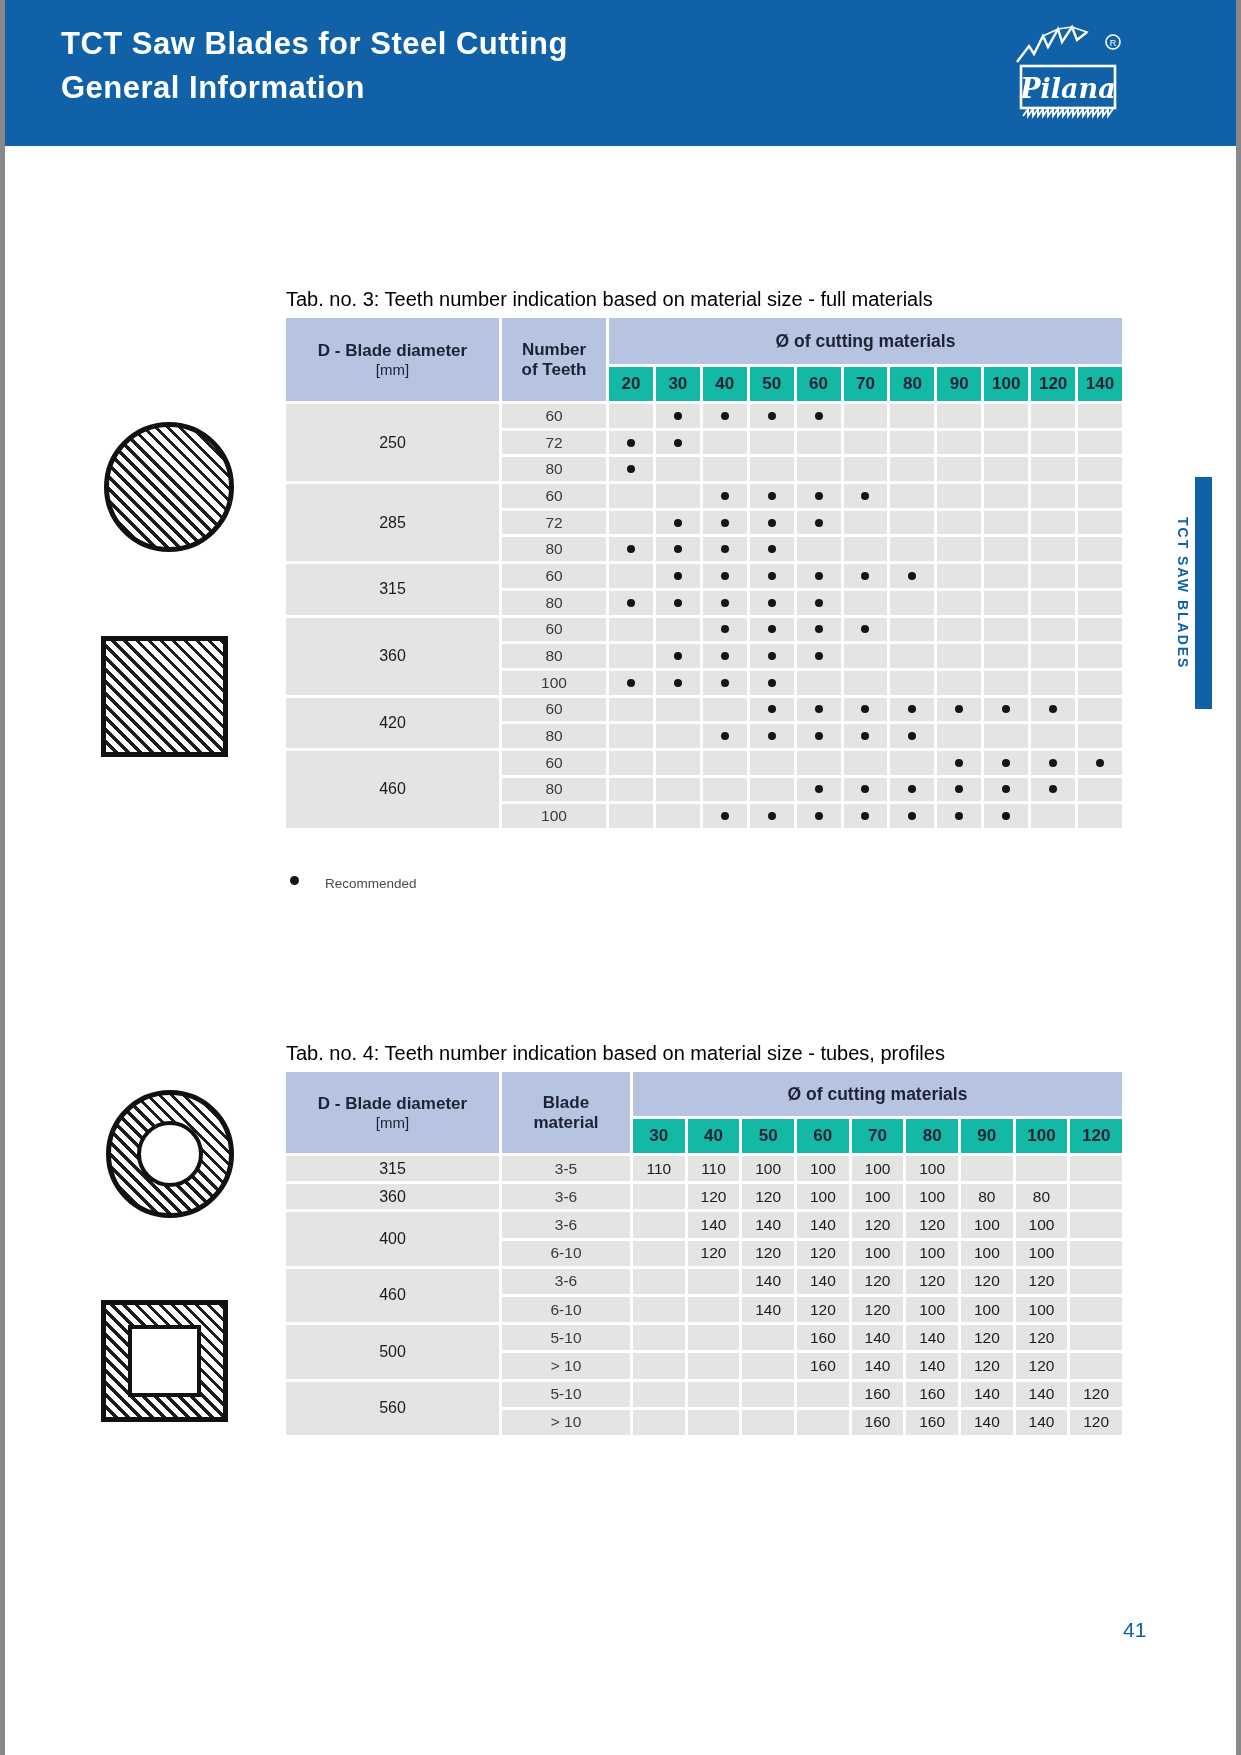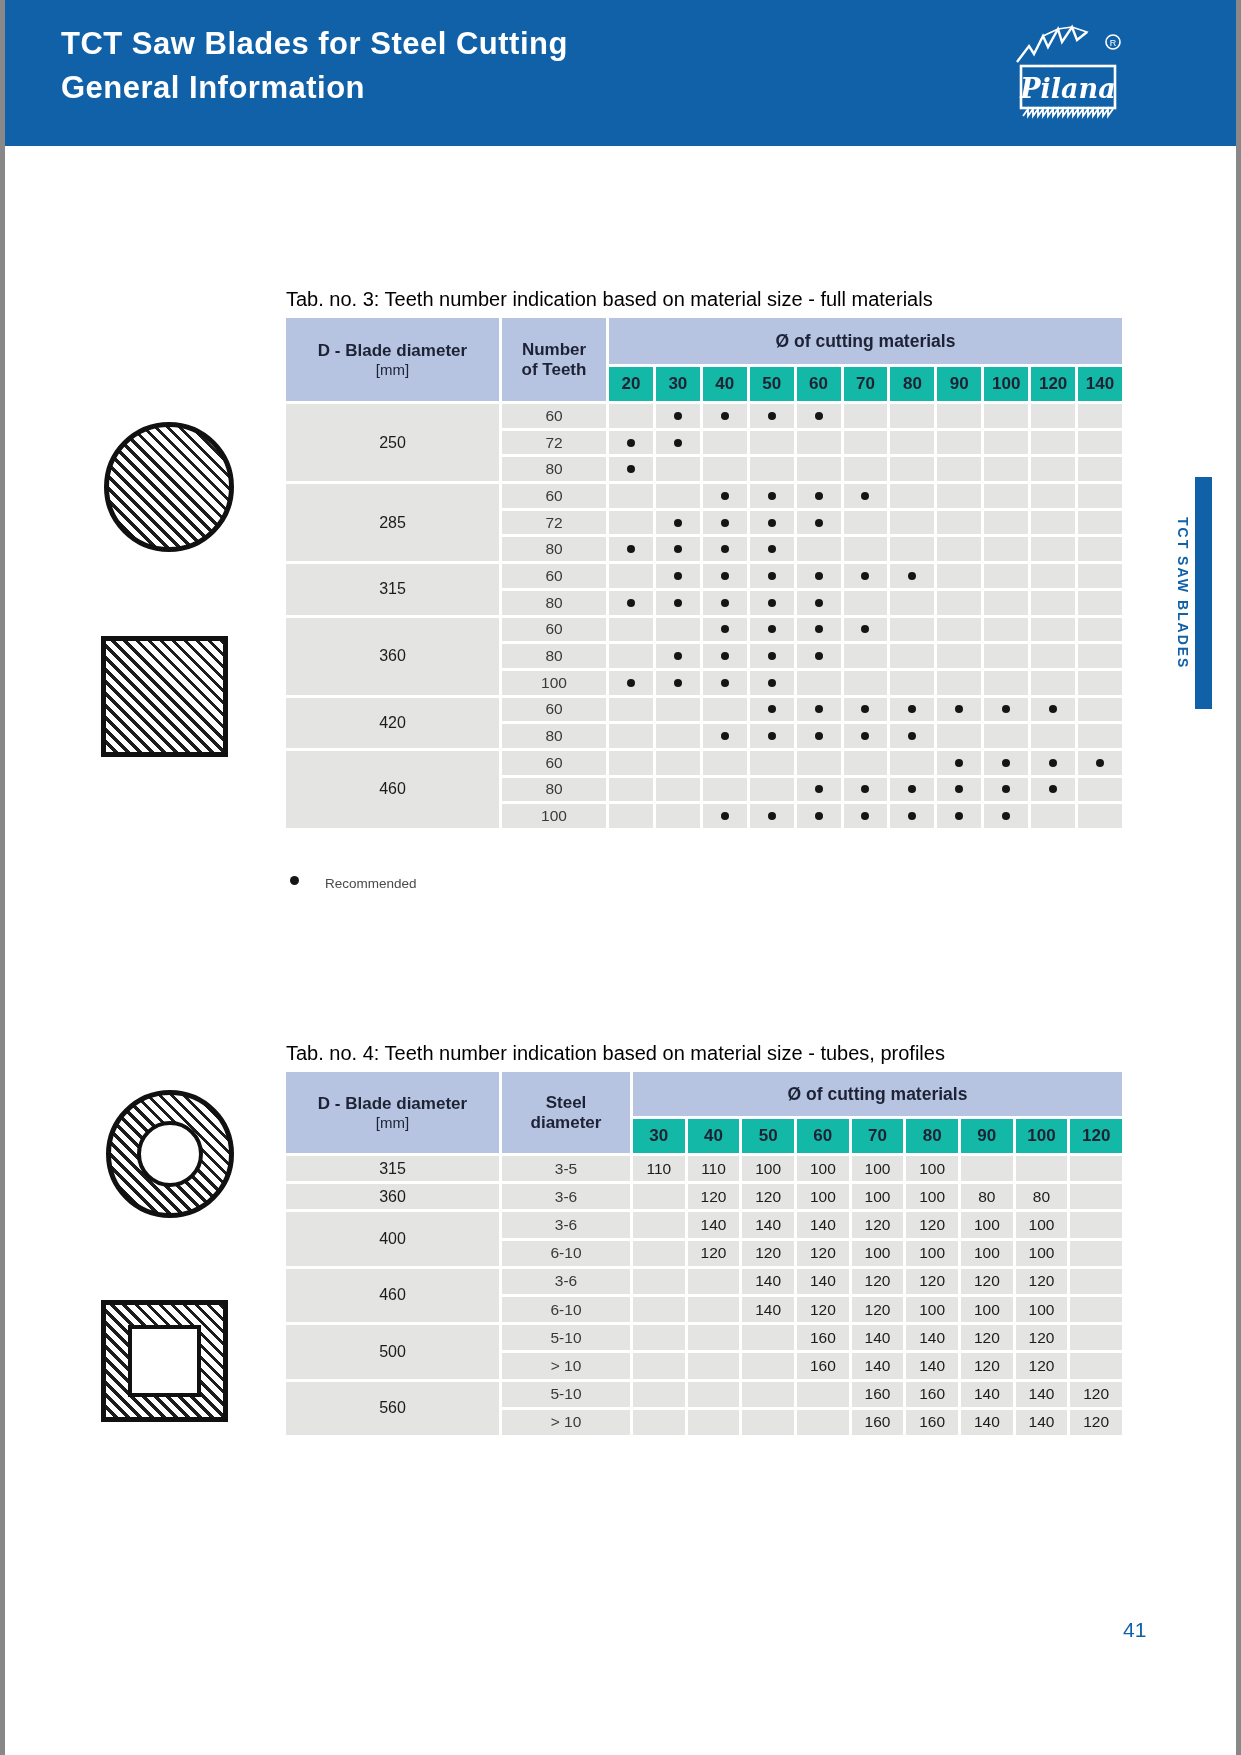--- a/index.html
+++ b/index.html
@@ -458,22 +458,22 @@
     <span>Recommended</span>
   </div>
 
   <div class="caption cap4">Tab. no. 4: Teeth number indication based on material size - tubes, profiles</div>
   <div class="tbl t4" id="t4">
       <div class="hc span2">
         <div class="h1">D - Blade diameter</div>
         <div class="h2">[mm]</div>
       </div>
       <div class="hc span2">
-        <div class="h2b">Steel</div>
-        <div class="h2b">diameter</div>
+        <div class="h2b">Blade</div>
+        <div class="h2b">material</div>
       </div>
       <div class="hc spanAll">Ø of cutting materials</div>
       <div class="colh">30</div>
       <div class="colh">40</div>
       <div class="colh">50</div>
       <div class="colh">60</div>
       <div class="colh">70</div>
       <div class="colh">80</div>
       <div class="colh">90</div>
       <div class="colh">100</div>

